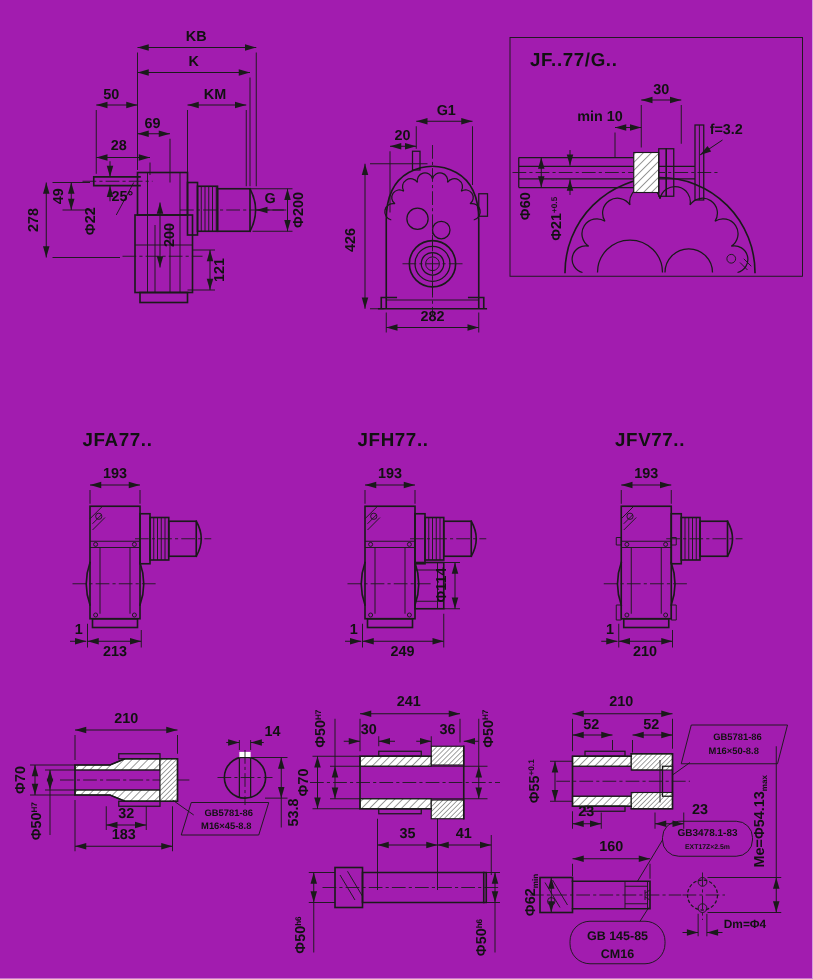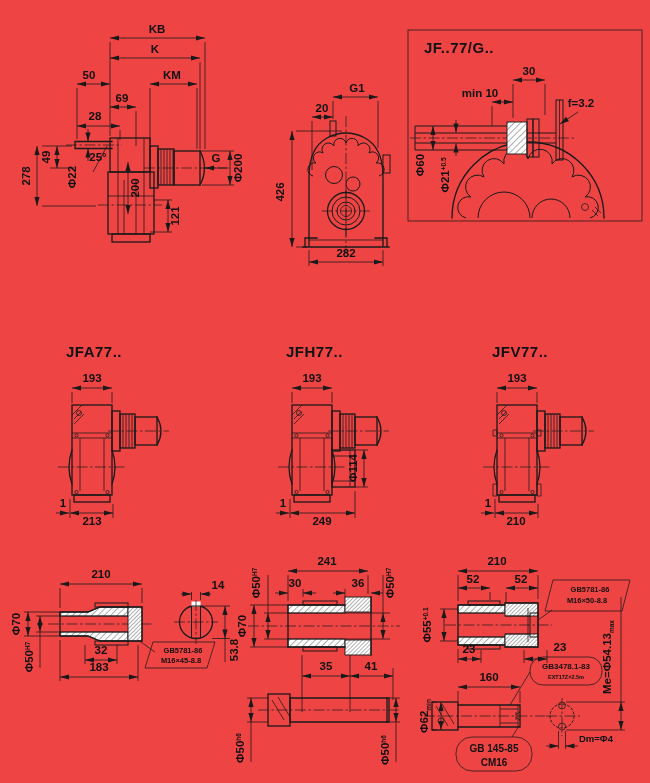--- a/index.html
+++ b/index.html
@@ -1,16 +1,16 @@
 <!DOCTYPE html>
 <html><head>
 <meta charset="utf-8">
 <style>
   html,body{margin:0;padding:0;background:#fff;}
-  .page{position:relative;width:650px;height:783px;background:#ef4444;overflow:hidden;
+  .page{position:relative;width:650px;height:783px;background:#a21caf;overflow:hidden;
         font-family:"Liberation Sans",sans-serif;}
   svg{position:absolute;left:0;top:0;}
   .ol{stroke:#1a1a1a;stroke-width:1.3;fill:none;stroke-linecap:square;}
   .o1{stroke:#1a1a1a;stroke-width:1.0;fill:none;}
   .tn{stroke:#1a1a1a;stroke-width:0.75;fill:none;}
   .dm{stroke:#1a1a1a;stroke-width:0.8;fill:none;}
   .cl{stroke:#1a1a1a;stroke-width:0.7;fill:none;stroke-dasharray:11 2.5 2.5 2.5;}
   .ht{fill:url(#hp);stroke:#1a1a1a;stroke-width:0.9;}
   .h2{fill:url(#hp2);stroke:#1a1a1a;stroke-width:0.9;}
   text{fill:#111;font-family:"Liberation Sans",sans-serif;font-weight:bold;}

